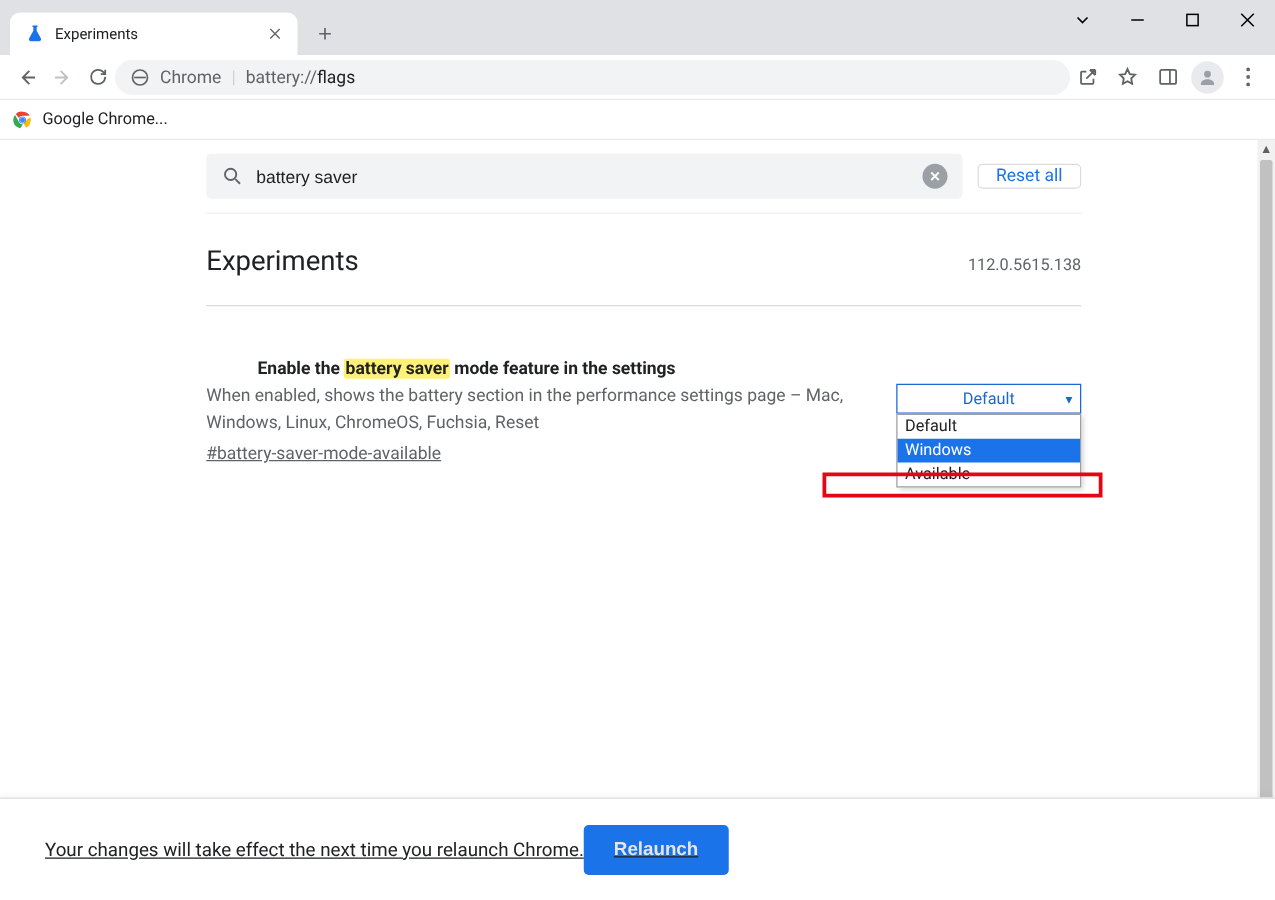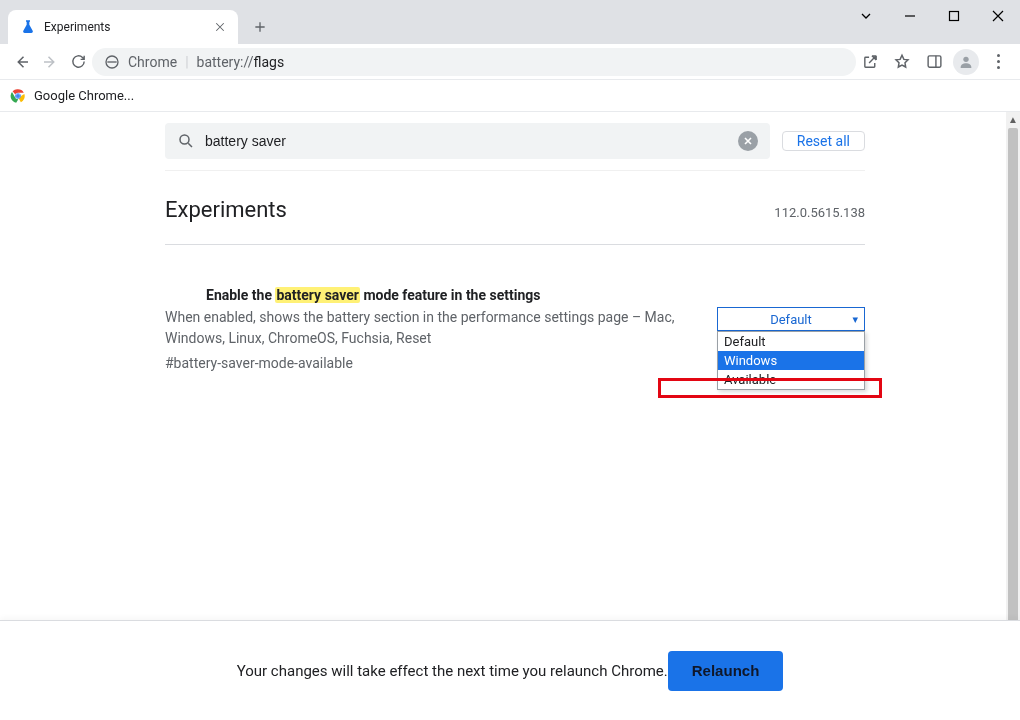--- a/index.html
+++ b/index.html
@@ -51,32 +51,32 @@
   .titlerow h1{font-size:22px;font-weight:400;color:#202124;}
   .version{font-size:13px;color:#5f6368;}
   .tabs{display:flex;border-bottom:1px solid #dadce0;margin-top:12px;}
   .tabs .tabitem{flex:1;text-align:center;padding:12px 0;font-size:15px;color:#5f6368;cursor:pointer;}
   .tabs .tabitem.active{color:#1a73e8;border-bottom:3px solid #1a73e8;margin-bottom:-1px;}
   .flag{display:flex;padding-top:42px;gap:20px;}
   .flag-main{flex:1;}
   .flag-title{font-size:14px;font-weight:700;color:#202124;margin-bottom:4px;padding-left:41px;}
   .hl{background:#fff176;border-radius:2px;padding:0 1px;}
   .flag-desc{font-size:14px;color:#5f6368;line-height:1.5;}
-  .flag-anchor{font-size:14px;color:#5f6368;display:inline-block;margin-top:6px;}
+  .flag-anchor{font-size:14px;color:#5f6368;text-decoration:underline;display:inline-block;margin-top:6px;}
   .flag-control{width:148px;padding-top:20px;position:relative;}
   .selectbox{width:148px;height:24px;border:1px solid #1967d2;background:#fff;display:flex;align-items:center;justify-content:center;color:#1967d2;font-size:13px;position:relative;cursor:pointer;}
   .selectbox .chev{position:absolute;right:6px;color:#1967d2;font-size:11px;}
   .dropdown{position:absolute;top:44px;left:0;width:148px;background:#fff;border:1px solid #9aa0a6;box-shadow:2px 2px 4px rgba(0,0,0,0.15);}
   .dropdown .opt{padding:2px 6px;font-size:13px;color:#202124;cursor:pointer;}
   .dropdown .opt.hi{background:#1a73e8;color:#fff;}
   .red-box{position:absolute;border:3px solid #e30613;pointer-events:none;}
   
-  .footer{position:absolute;left:0;right:0;bottom:0;height:100px;border-top:1px solid #dadce0;background:#fff;display:flex;align-items:center;justify-content:center;padding:0 36px 0 36px;box-shadow:0 -2px 6px rgba(0,0,0,0.04);}
+  .footer{position:absolute;left:0;right:0;bottom:0;height:82px;border-top:1px solid #dadce0;background:#fff;display:flex;align-items:center;justify-content:flex-start;padding:0 36px 0 36px;box-shadow:0 -2px 6px rgba(0,0,0,0.04);text-decoration:underline;}
   .footer-msg{font-size:15px;color:#202124;}
-  .relaunch{background:#1a73e8;color:#0f172a;border:none;font-size:15px;font-weight:600;padding:0 24px;height:40px;border-radius:4px;cursor:pointer;}
+  .relaunch{background:#1a73e8;color:#e5e5e5;border:none;font-size:15px;font-weight:600;padding:0 24px;height:40px;border-radius:4px;cursor:pointer;}
   svg{display:block;}
 </style>
 </head>
 <body>
 
 <div class="titlebar">
   <div class="tab">
     <span class="favicon">
       <svg viewBox="0 0 24 24">
           <path fill="#1a73e8" d="M9 2h6v2h-1v4.5l5 9c.9 1.6-.3 3.5-2.1 3.5H7.1c-1.8 0-3-1.9-2.1-3.5l5-9V4H9V2z"></path>

